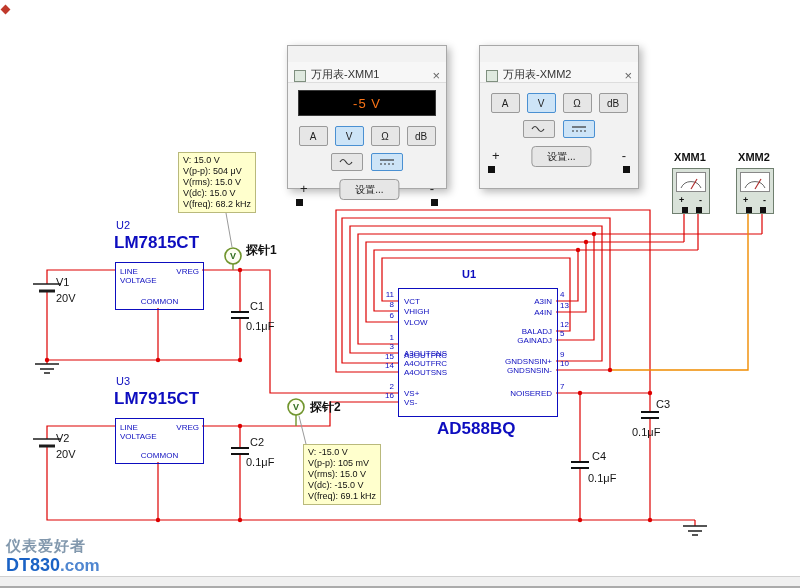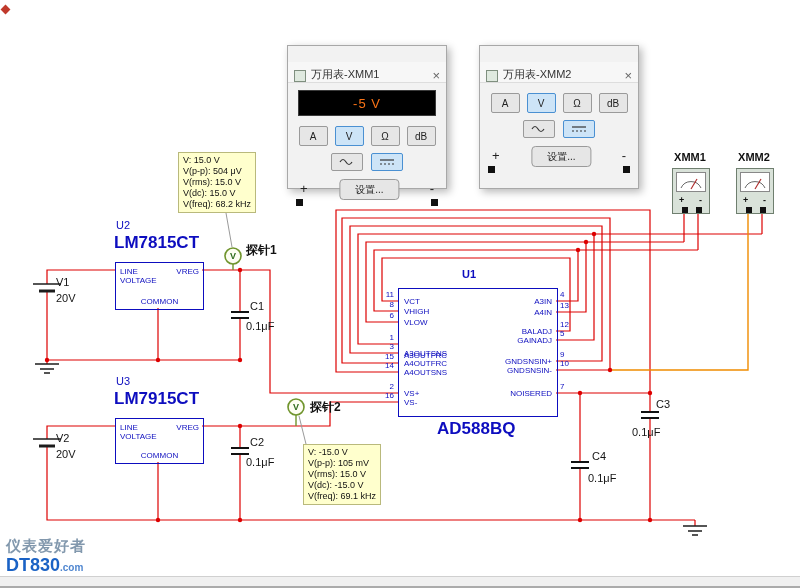--- a/index.html
+++ b/index.html
@@ -59,21 +59,21 @@
   .meter-label{position:absolute;font-size:11px;font-weight:bold;color:#111;width:36px;text-align:center;z-index:5;}
   .meter{position:absolute;width:36px;height:44px;background:#d9e2d9;border:1px solid #6f7f6f;z-index:5;}
   .meter-face{position:absolute;left:3px;top:3px;width:28px;height:18px;background:#fff;border:1px solid #888;}
   .meter-plus{position:absolute;left:6px;bottom:8px;font-size:9px;font-weight:bold;color:#111;line-height:9px;}
   .meter-minus{position:absolute;right:7px;bottom:8px;font-size:9px;font-weight:bold;color:#111;line-height:9px;}
   .meter-term{position:absolute;bottom:0;width:6px;height:6px;background:#111;}
   
   .wm{position:absolute;left:6px;top:537px;z-index:3;}
   .wm1{font-size:15px;font-weight:bold;color:#8298ad;letter-spacing:1px;}
   .wm2{font-size:18px;font-weight:bold;color:var(--watermark-blue,#1a62c5);line-height:19px;}
-  .wm-suffix{font-size:10px;font-weight:bold;color:#4f86d0;}
+  .wm-suffix{font-size:17px;font-weight:bold;color:#4f86d0;}
   .hscroll{position:absolute;left:0;top:576px;width:800px;height:12px;background:#f0f0f0;
            border-top:1px solid #d0d0d0;z-index:4;}
   .hscroll-edge{position:absolute;left:0;top:586px;width:800px;height:2px;background:#ababab;z-index:4;}
   .corner-mark{position:absolute;left:2px;top:6px;width:7px;height:7px;background:#c0392b;
                transform:rotate(45deg);z-index:2;}
 </style>
 </head>
 <body style="--wire: #dd0000; --wire-alt: #f08c00; --component: #0d0dbf; --probe: #6f942c; --tooltip-bg: #ffffcd; --display-bg: #000000; --selected-btn: #cde4f7; --watermark-blue: #1a62c5;">
 
 <div class="screen">

